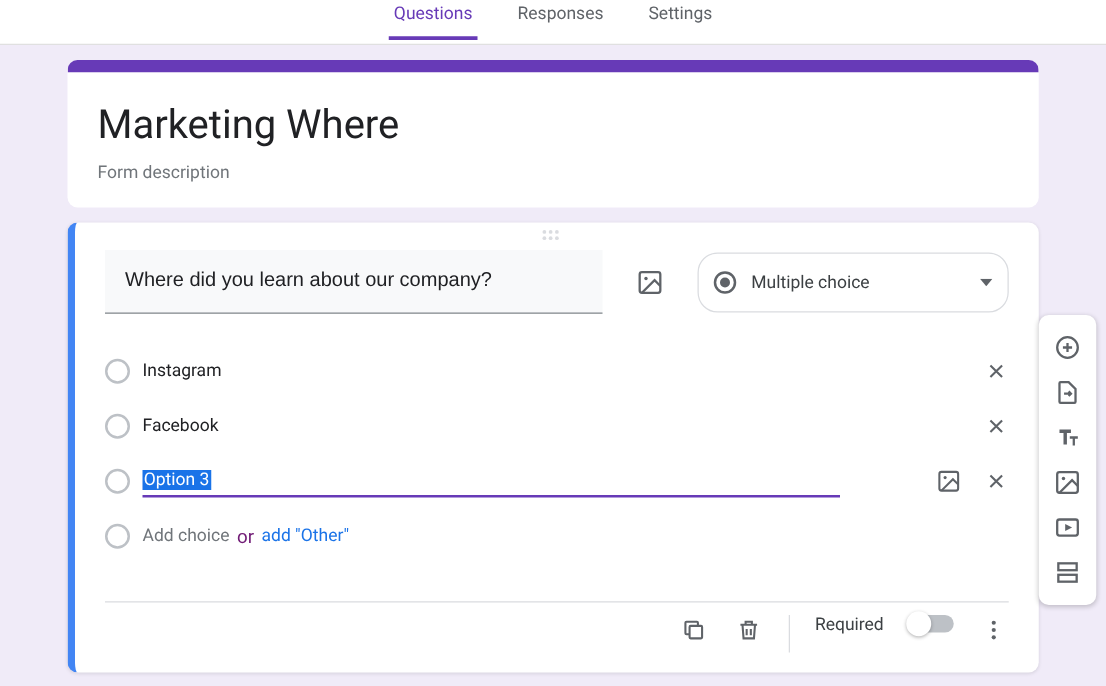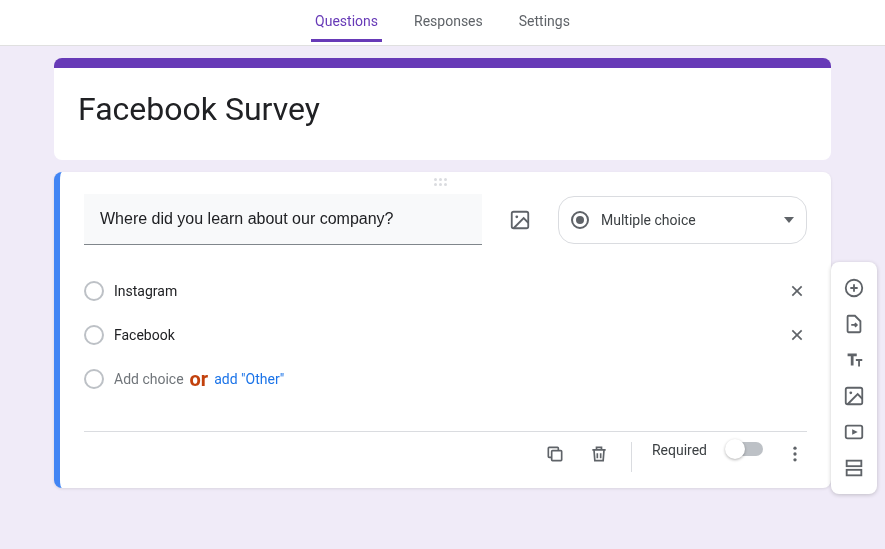--- a/index.html
+++ b/index.html
@@ -9,21 +9,21 @@
   width: 885px;
   height: 549px;
   overflow: hidden;
 }
 .tabs {
   display: flex;
   justify-content: center;
   gap: 28px;
   background: #fff;
   border-bottom: 1px solid #e0e0e0;
-  padding-top: 16px;
+  padding-top: 6px;
 }
 .tab {
   font-size: 14px;
   color: #5f6368;
   padding: 0 4px 10px 4px;
   cursor: pointer;
   position: relative;
   top: -3px;
 }
 .tab.active {
@@ -141,21 +141,21 @@
 .option-text.editing {
   border-bottom: 2px solid #673ab7;
   width: 558px;
   flex: 0 0 558px;
 }
 .option-text.editing::selection { background: #1a73e8; color: #fff; }
 .hl { background: #1a73e8; color: #fff; padding: 0 1px; }
 .row-icons { display: flex; gap: 18px; margin-left: auto; align-items: center; }
 .row-icon { color: #5f6368; cursor: pointer; width: 20px; height: 20px; display:flex;align-items:center;justify-content:center;}
 .add-opt { color: #70757a; font-size: 14px; }
-.or-txt { color: #c2410c; font-size: 20px; margin: 0 6px; font-weight: bold; }
+.or-txt { color: #701a75; font-size: 15px; margin: 0 6px; }
 .add-other { color: #1a73e8; font-size: 14px; cursor: pointer; }
 .q-footer {
   border-top: 1px solid #dadce0;
   margin-top: 30px;
   padding: 10px 0 10px 0;
   display: flex;
   justify-content: flex-end;
   gap: 20px;
 }
 .footer-icon { color: #5f6368; cursor: pointer; width:24px;height:24px;display:flex;align-items:center;justify-content:center;}
@@ -202,21 +202,22 @@
 
 <div class="tabs">
   <div class="tab active">Questions</div>
   <div class="tab">Responses</div>
   <div class="tab">Settings</div>
 </div>
 
 <div class="canvas">
 
   <div class="form-header-card">
-    <div class="form-title">Facebook Survey</div>
+    <div class="form-title">Marketing Where</div>
+    <div class="form-desc">Form description</div>
   </div>
 
   <div class="question-card">
     <div class="drag-handle">
       <span></span>
         <span></span>
         <span></span>
         <span></span>
         <span></span>
         <span></span>
@@ -261,20 +262,38 @@
         <span class="option-text">Facebook</span>
         <div class="row-icons">
           <div class="row-icon">
             <svg width="16" height="16" viewBox="0 0 24 24" stroke="currentColor" stroke-width="2.5">
                 <path d="M5 5 L19 19 M19 5 L5 19"></path>
               </svg>
           </div>
         </div>
       </div>
 
+      <div class="option-row">
+        <div class="radio-empty"></div>
+        <div class="option-text editing"><span class="hl">Option 3</span></div>
+        <div class="row-icons">
+          <div class="row-icon">
+            <svg width="20" height="20" viewBox="0 0 24 24" fill="none" stroke="currentColor" stroke-width="2">
+                <rect x="3" y="3" width="18" height="18" rx="2"></rect>
+                <circle cx="8.5" cy="8.5" r="1.5" fill="currentColor" stroke="none"></circle>
+                <path d="M21 15l-5-5L5 21"></path>
+              </svg>
+          </div>
+          <div class="row-icon">
+            <svg width="16" height="16" viewBox="0 0 24 24" stroke="currentColor" stroke-width="2.5">
+                <path d="M5 5 L19 19 M19 5 L5 19"></path>
+              </svg>
+          </div>
+        </div>
+      </div>
 
       <div class="option-row">
         <div class="radio-empty"></div>
         <span class="add-opt">Add choice</span>
         <span class="or-txt">or</span>
         <span class="add-other">add "Other"</span>
       </div>
 
     </div>
 

